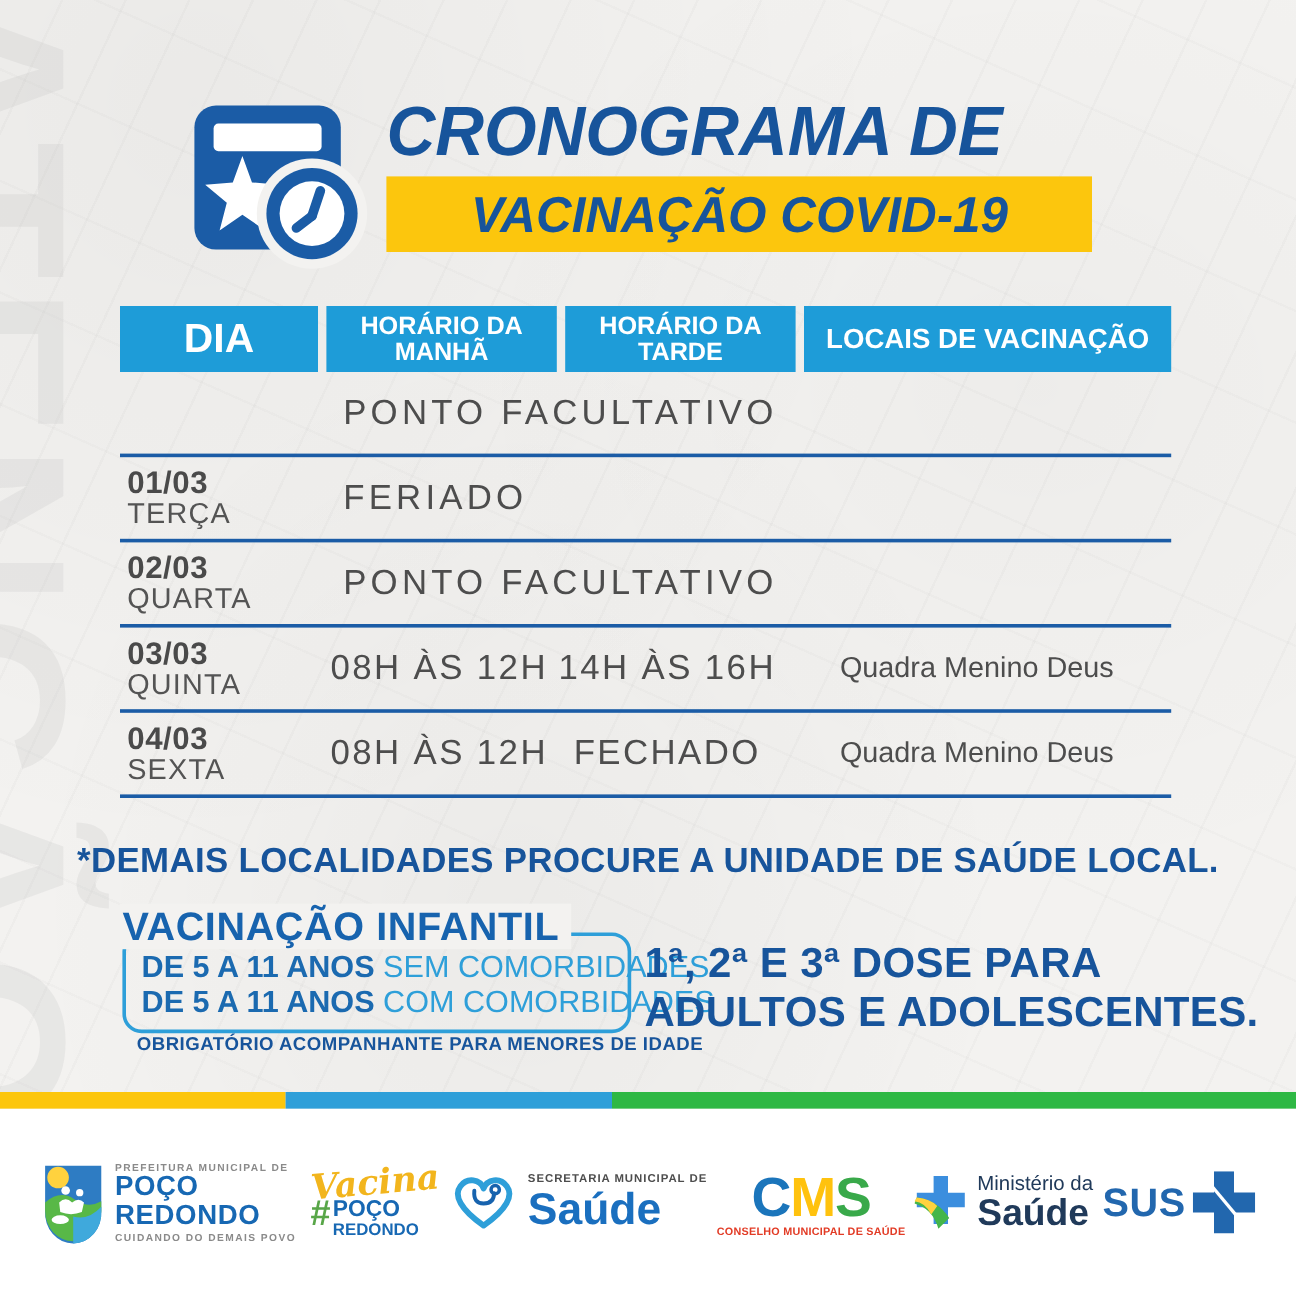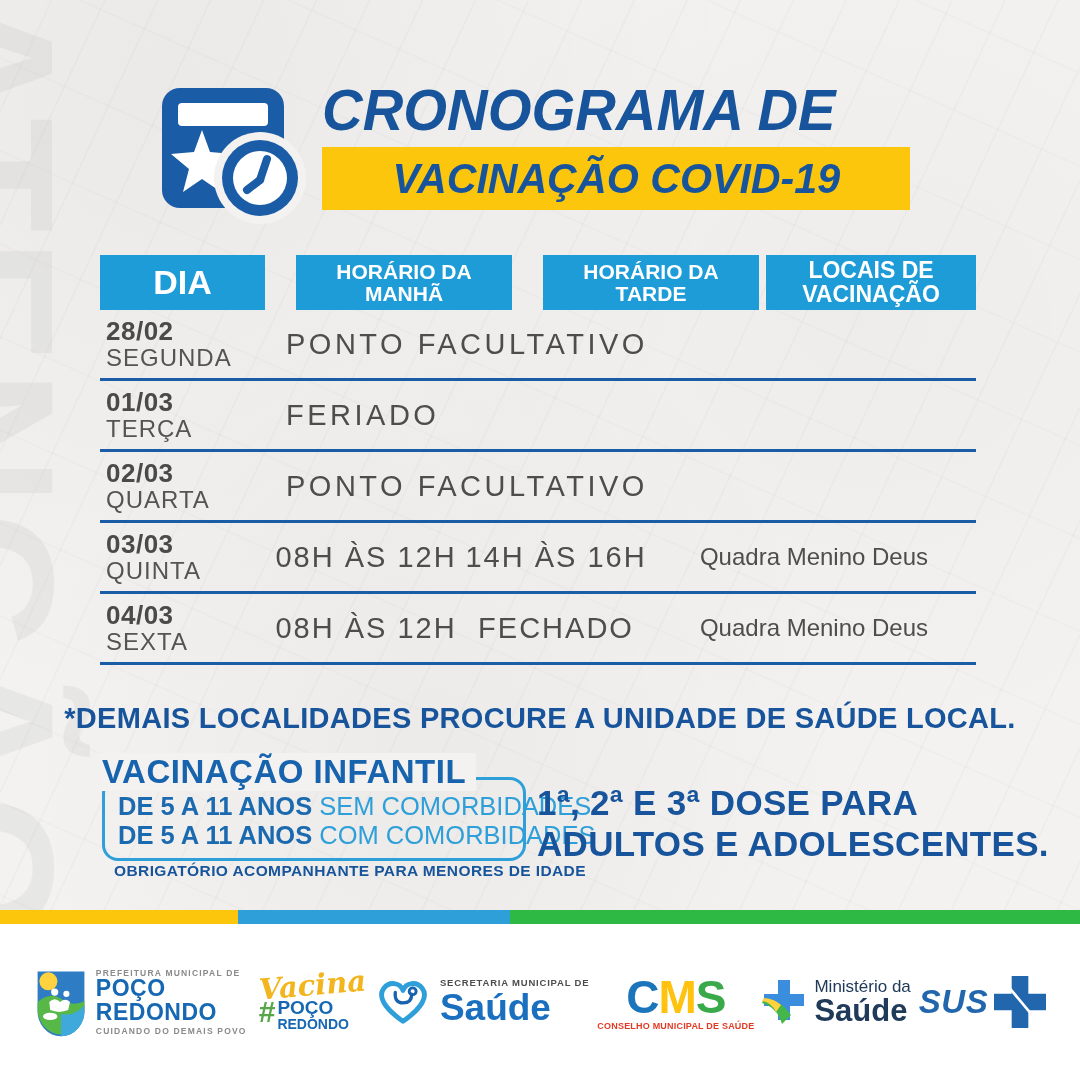--- a/index.html
+++ b/index.html
@@ -38,21 +38,21 @@
   }
   
   .vtable{position:absolute; left:100px; top:255px; width:876px;}
   .thead{display:flex; gap:7px;}
   .th{
     background:#1E9CD8; color:#fff; height:55px;
     display:flex; flex-direction:column; align-items:center; justify-content:center;
     font-weight:700; line-height:1.02; text-align:center;
   }
   .th-dia{width:165px; font-size:34px;}
-  .th-manha,.th-tarde{width:216px; font-size:21px;margin-left:24px;}
+  .th-manha,.th-tarde{width:192px; font-size:21px;}
   .th-locais{flex:1; font-size:23px;}
   .trow{
     display:grid; grid-template-columns:172px 188px 192px 1fr;
     align-items:center; height:68px; border-bottom:3px solid #1B5CA6;
   }
   .cell-date{padding-left:6px; line-height:1.08;}
   .cell-date .d{font-size:26px; font-weight:700; color:#4A4A4A; letter-spacing:.5px;}
   .cell-date .w{font-size:24px; font-weight:400; color:#545454; letter-spacing:1px;}
   .cell-status{
     grid-column:2 / 5; font-size:29px; color:#4D4D4D; letter-spacing:3.5px; padding-left:14px;
@@ -114,21 +114,21 @@
   .sec-top{font-size:9.5px; color:#4d4d4d; letter-spacing:.8px; font-weight:600;}
   .sec-name{font-size:37px; font-weight:800; color:#1A6FBF; line-height:1; margin-top:1px;}
   .cms{text-align:center; line-height:1;}
   .cms-letters{font-size:46px; font-weight:800; letter-spacing:-1px;}
   .cms-c{color:#1B75BB;} .cms-m{color:#FFC20E;} .cms-s{color:#39A94A;}
   .cms-sub{font-size:9px; font-weight:700; color:#E23B25; letter-spacing:.2px; margin-top:2px;}
   .min-text{line-height:1;}
   .min-1{font-size:17px; color:#203A5A; font-weight:500;}
   .min-2{font-size:31px; font-weight:800; color:#203A5A; line-height:1;}
   .sus{display:flex; align-items:center; gap:6px;}
-  .sus-label{font-size:33px; font-weight:800; color:#2267AE; letter-spacing:.5px;font-style:italic;}
+  .sus-label{font-size:33px; font-weight:800; color:#2267AE; letter-spacing:.5px;}
 </style>
 </head>
 <body>
 
 <div id="poster">
 
   <div class="watermark">ATENÇÃO ATE</div>
 
   <svg class="hdr-icon" width="170" height="150" viewBox="0 0 170 150">
     <rect x="18" y="10" width="122" height="120" rx="18" fill="#1B5CA6"></rect>
@@ -154,24 +154,20 @@
         <span>MANHÃ</span>
       </div>
       <div class="th th-tarde">
         <span>HORÁRIO DA</span>
         <span>TARDE</span>
       </div>
       <div class="th th-locais">LOCAIS DE VACINAÇÃO</div>
     </div>
 
     <div class="trow">
-      <div class="cell-date">
-        <div class="d">28/02</div>
-        <div class="w">SEGUNDA</div>
-      </div>
       <div class="cell-status">PONTO FACULTATIVO</div>
     </div>
 
     <div class="trow">
       <div class="cell-date">
         <div class="d">01/03</div>
         <div class="w">TERÇA</div>
       </div>
       <div class="cell-status">FERIADO</div>
     </div>

